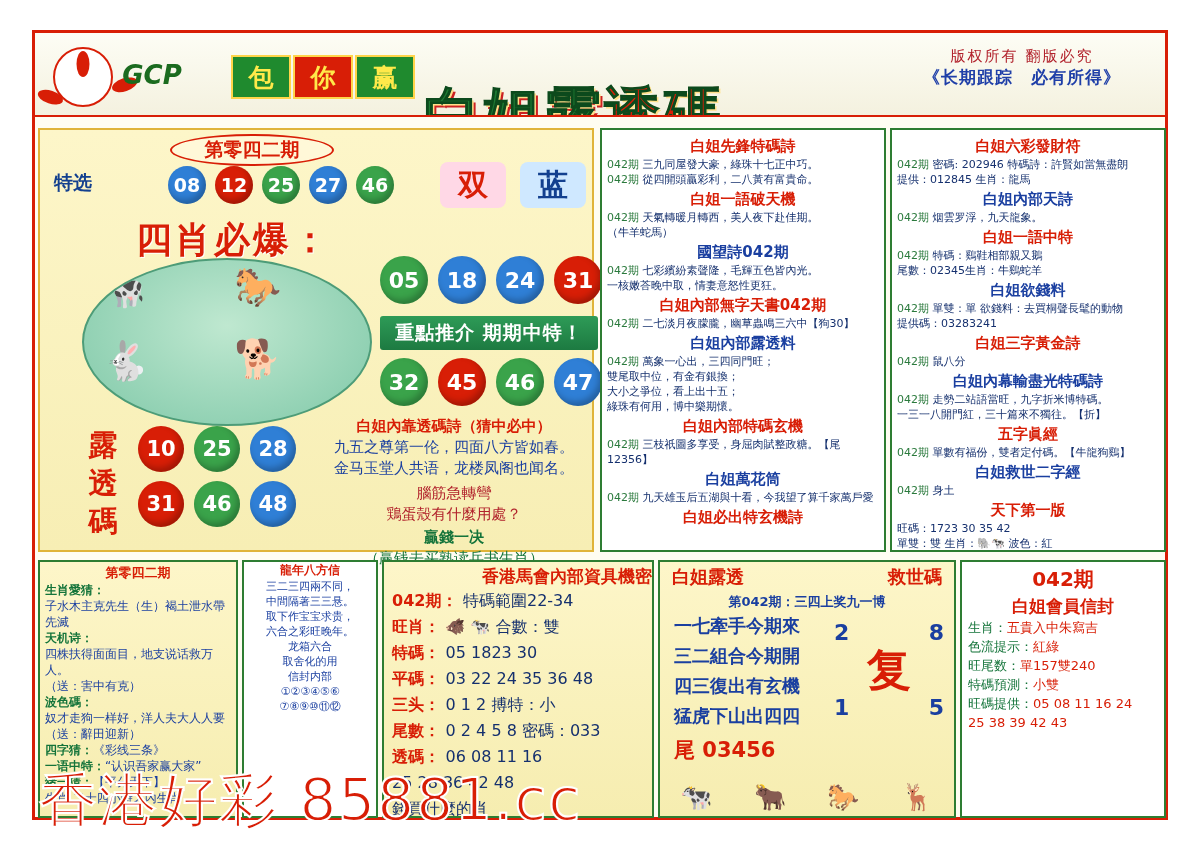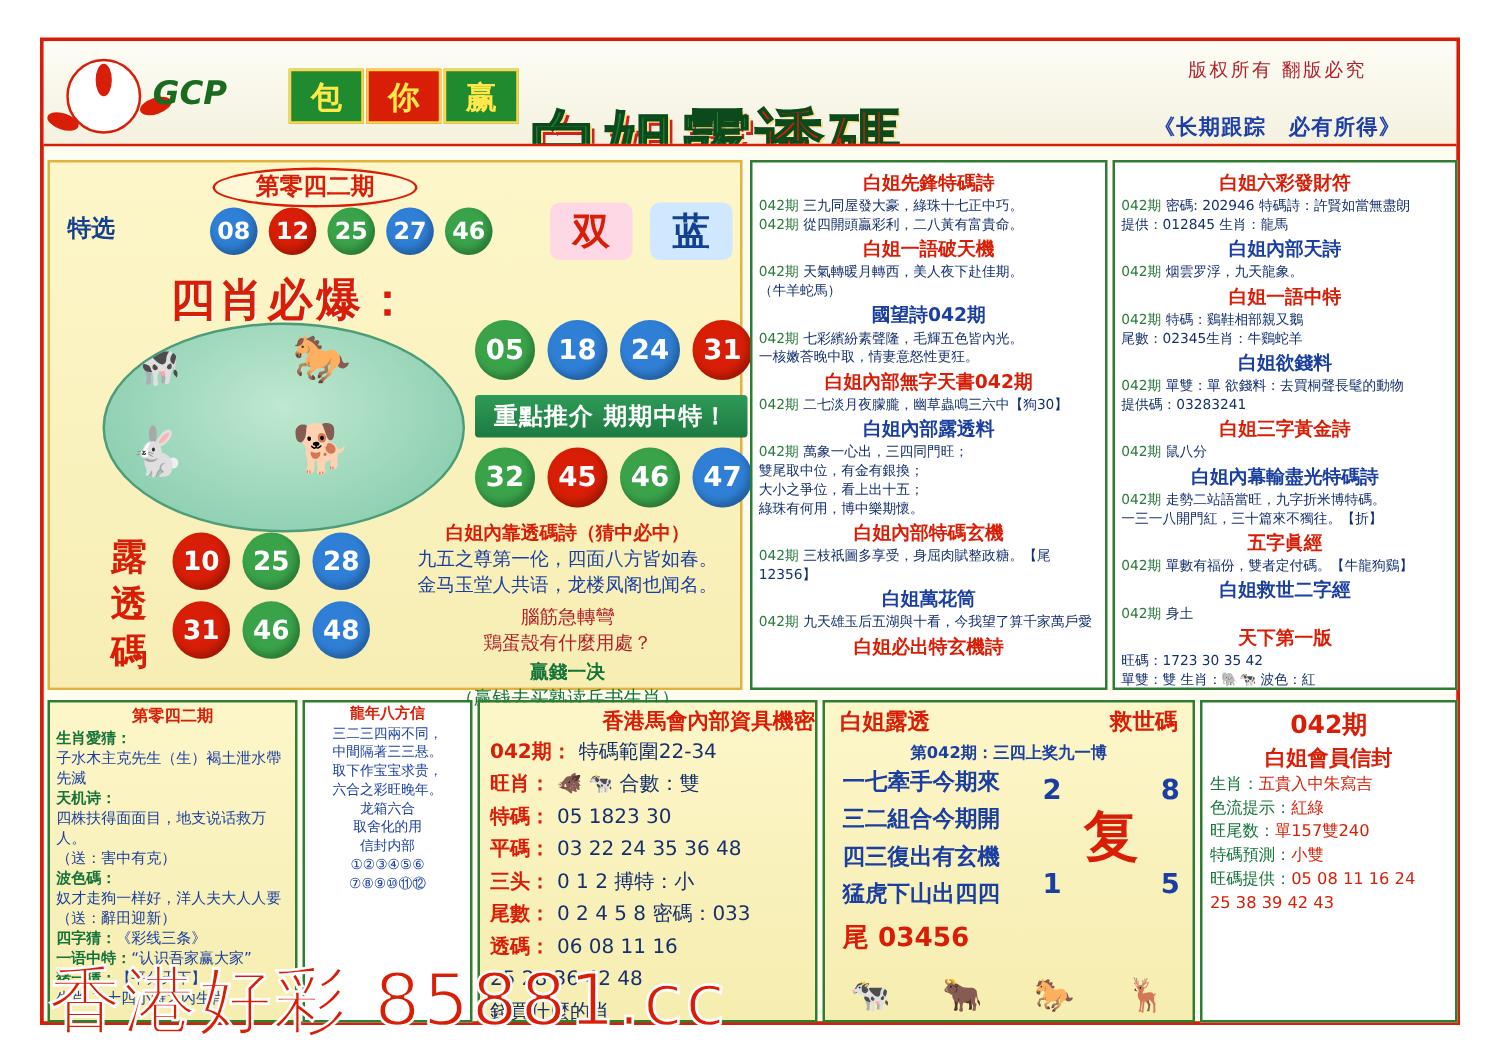--- a/index.html
+++ b/index.html
@@ -56,21 +56,21 @@
     color:#1f7a33;
     -webkit-text-stroke:1px #0c4a1c;
     text-shadow:2px 2px 0 #ffe08a, 4px 4px 0 #c22;
     white-space:nowrap;line-height:70px;margin-top:38px;
   }
   .title-main .red{color:#d81e06;text-shadow:2px 2px 0 #ffe08a;}
   .hdr-right{
     position:absolute;right:18px;top:14px;width:250px;text-align:center;
   }
   .hdr-right .l1{font-size:15px;color:#b1212b;letter-spacing:2px;}
-  .hdr-right .l2{font-size:17px;color:#1f3fa8;margin-top:24px;letter-spacing:1px;font-weight:bold;}
+  .hdr-right .l2{font-size:17px;color:#1f3fa8;margin-top:0;letter-spacing:1px;font-weight:bold;}
 
   
   .left-panel{
     position:absolute;left:38px;top:128px;width:556px;height:424px;
     background:linear-gradient(#fdf6c9,#f7eeb4);
     border:2px solid #e0b43a;box-sizing:border-box;
   }
   .period-badge{
     position:absolute;left:130px;top:4px;width:160px;height:28px;
     border:2px solid #d81e06;border-radius:50%;

